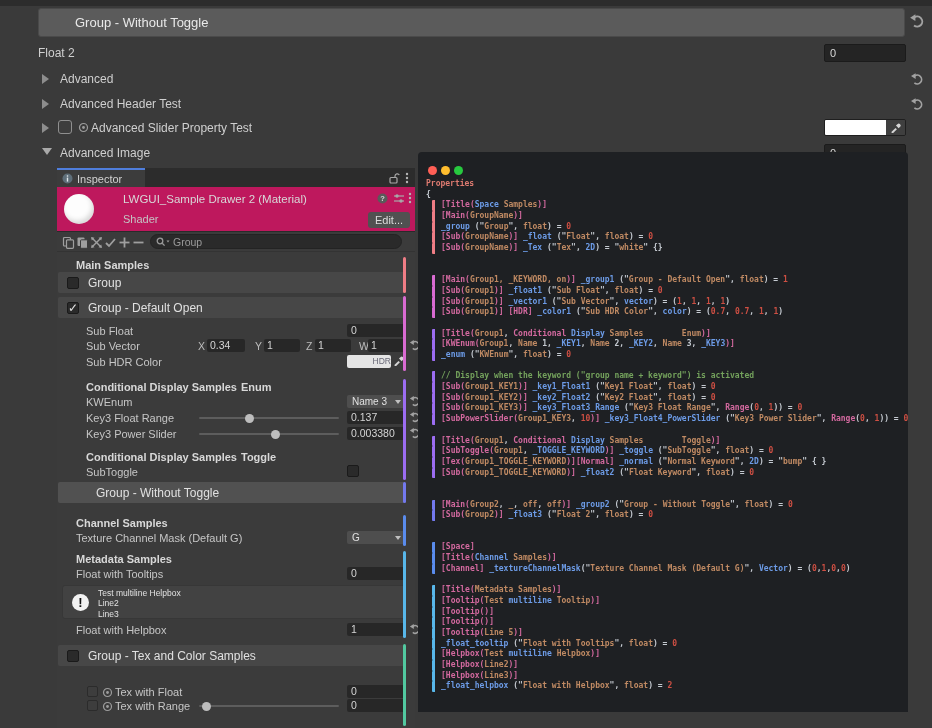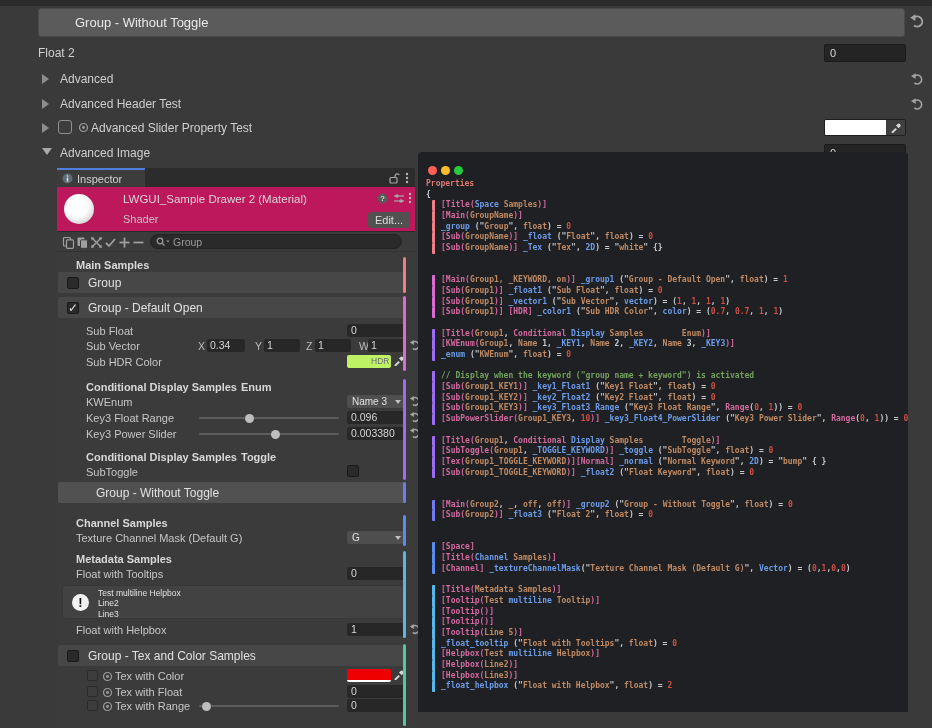--- a/index.html
+++ b/index.html
@@ -280,21 +280,21 @@
                   <div class="vf" style="left:311px;width:37px;">1</div>
           <span class="undo-slot">
             <svg width="12" height="12" viewBox="0 0 14 14">
  <path d="M4.4 10.9 A4.4 4.4 0 1 0 4.4 4.1" fill="none" stroke="#a2a2a2" stroke-width="1.7"></path>
  <polygon points="5.6,1.2 1.0,4.1 5.6,7.0" fill="#a2a2a2"></polygon>
             </svg>
           </span>
         </div>
         <div class="irow" style="top:103px;height:15px;">
           <span class="ilabel" style="left:29px;">Sub HDR Color</span>
-        <div class="abs" style="left:290px;top:0;width:44px;height:13px;background:#bef264;border-radius:2px;color:#6a6a78;font-size:8.5px;text-align:left;line-height:13px;padding-left:24px;">HDR</div>
+        <div class="abs" style="left:290px;top:0;width:44px;height:13px;background:#e5e5e5;border-radius:2px;color:#6a6a78;font-size:8.5px;text-align:right;line-height:13px;">HDR</div>
         <div class="abs" style="left:336px;top:0;width:12px;height:13px;">
             <svg width="11" height="11" viewBox="0 0 14 14">
  <path d="M2 12.5 L7 7.5 L8.8 9.3 L3.8 14.3 L2 14.3 Z" fill="#d6d6d6"></path>
  <path d="M7.6 4.6 l3.4 3.4 1.8-1.8 a2.2 2.2 0 0 0 -3.4-3.4 z" fill="#d6d6d6"></path>
             </svg>
           </div>
         </div>
         <div class="irow" style="top:128px;height:13px;">
           <span class="ilabel b" style="left:29px;">Conditional Display Samples</span>
           <span class="ilabel b" style="left:184px;">Enum</span>
@@ -306,21 +306,21 @@
             <svg width="12" height="12" viewBox="0 0 14 14">
  <path d="M4.4 10.9 A4.4 4.4 0 1 0 4.4 4.1" fill="none" stroke="#a2a2a2" stroke-width="1.7"></path>
  <polygon points="5.6,1.2 1.0,4.1 5.6,7.0" fill="#a2a2a2"></polygon>
             </svg>
           </span>
         </div>
         <div class="irow" style="top:159px;height:14px;">
           <span class="ilabel" style="left:29px;">Key3 Float Range</span>
           <div class="track" style="left:142px;width:140px;"></div>
          <div class="thumb" style="left:187.85px;"></div>
-          <div class="ifield">0.096</div>
+          <div class="ifield">0.137</div>
           <span class="undo-slot">
             <svg width="12" height="12" viewBox="0 0 14 14">
  <path d="M4.4 10.9 A4.4 4.4 0 1 0 4.4 4.1" fill="none" stroke="#a2a2a2" stroke-width="1.7"></path>
  <polygon points="5.6,1.2 1.0,4.1 5.6,7.0" fill="#a2a2a2"></polygon>
             </svg>
           </span>
         </div>
         <div class="irow" style="top:175px;height:14px;">
           <span class="ilabel" style="left:29px;">Key3 Power Slider</span>
           <div class="track" style="left:142px;width:140px;"></div>
@@ -373,40 +373,20 @@
             <svg width="12" height="12" viewBox="0 0 14 14">
  <path d="M4.4 10.9 A4.4 4.4 0 1 0 4.4 4.1" fill="none" stroke="#a2a2a2" stroke-width="1.7"></path>
  <polygon points="5.6,1.2 1.0,4.1 5.6,7.0" fill="#a2a2a2"></polygon>
             </svg>
           </span>
         </div>
         <div class="irow" style="top:393px;height:21px;">
           <div class="ghead">
         <span class="icheck" style="margin-left:9px;"></span>
         <span style="margin-left:9px;">Group - Tex and Color Samples</span>
-          </div>
-        </div>
-        <div class="irow" style="top:417px;height:14px;">
-          <span class="texbox"></span>
-        <span class="abs" style="left:45px;top:2px;">
-            <svg width="11" height="11" viewBox="0 0 11 11">
- <circle cx="5.5" cy="5.5" r="4" fill="none" stroke="#9d9d9d" stroke-width="1.2"></circle>
- <circle cx="5.5" cy="5.5" r="1.4" fill="#9d9d9d"></circle>
-            </svg>
-          </span>
-        <span class="ilabel" style="left:58px;">Tex with Color</span>
-        <div class="abs" style="left:290px;top:0;width:44px;height:13px;border-radius:2px;overflow:hidden;">
-          <div style="height:10.5px;background:#ee0000;"></div>
-            <div style="height:2.5px;background:#ffffff;"></div>
-          </div>
-        <div class="abs" style="left:336px;top:0;width:12px;height:13px;">
-            <svg width="11" height="11" viewBox="0 0 14 14">
- <path d="M2 12.5 L7 7.5 L8.8 9.3 L3.8 14.3 L2 14.3 Z" fill="#d6d6d6"></path>
- <path d="M7.6 4.6 l3.4 3.4 1.8-1.8 a2.2 2.2 0 0 0 -3.4-3.4 z" fill="#d6d6d6"></path>
-            </svg>
           </div>
         </div>
         <div class="irow" style="top:433px;height:13px;">
           <span class="texbox"></span>
         <span class="abs" style="left:45px;top:2px;">
             <svg width="11" height="11" viewBox="0 0 11 11">
  <circle cx="5.5" cy="5.5" r="4" fill="none" stroke="#9d9d9d" stroke-width="1.2"></circle>
  <circle cx="5.5" cy="5.5" r="1.4" fill="#9d9d9d"></circle>
             </svg>
           </span>

